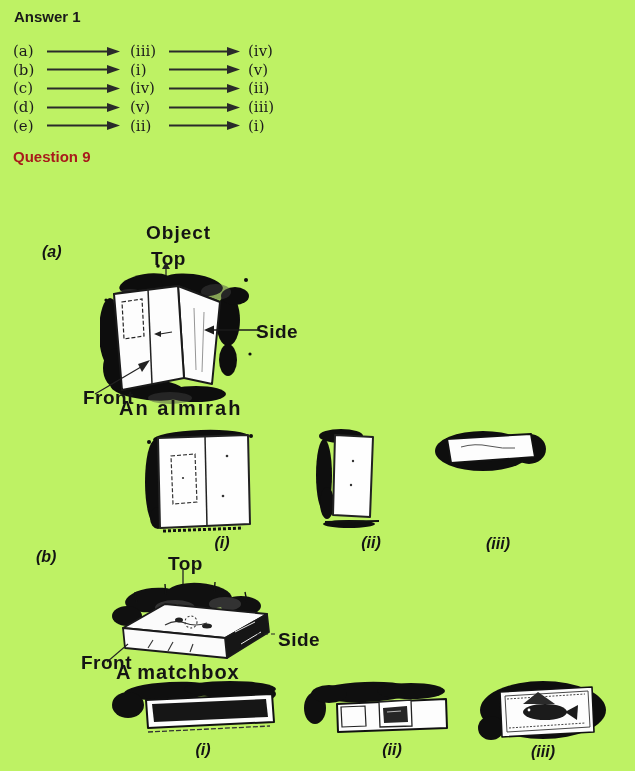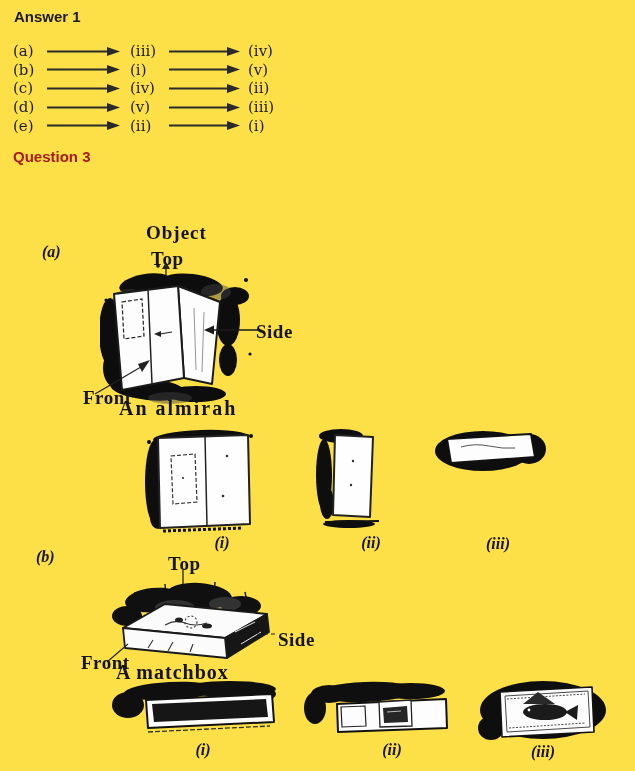--- a/index.html
+++ b/index.html
@@ -1,33 +1,33 @@
 <!DOCTYPE html>
 <html><head>
 <meta charset="utf-8">
 <style>
   html,body{margin:0;padding:0;background:#fff;}
-  .page{position:relative;width:635px;height:771px;background:#fde047;overflow:hidden;
+  .page{position:relative;width:635px;height:771px;background:#bef264;overflow:hidden;
         font-family:"Liberation Sans",sans-serif;color:#111;}
   .abs{position:absolute;}
   
   .answer-title{left:14px;top:8px;font-size:15px;font-weight:bold;color:#1a1a1a;}
   
   .match-block{left:13px;top:42px;}
   .m-row{display:flex;align-items:center;height:18.6px;
          font-family:"DejaVu Serif",serif;font-size:15px;color:#1c1c1c;}
   .m-c1{width:33px;}
   .m-c2{width:38px;margin-left:10px;}
   .m-c3{margin-left:8px;}
   .m-arrow{display:block;}
   
   .q-title{left:13px;top:148px;font-size:15px;font-weight:bold;color:#a81b1b;}
   .q-body{left:13px;top:177px;width:606px;font-size:14.5px;line-height:21px;color:#c64545;}
   
-  .ser{font-family:Liberation Serif, serif;font-weight:700;color:#141414;}
+  .ser{font-family:Liberation Sans, sans-serif;font-weight:700;color:#141414;}
   .obj-h{left:146px;top:222px;font-size:19px;letter-spacing:1px;}
   .it{font-style:italic;}
   .sec-label{font-size:16px;}
   .sm{font-size:19px;letter-spacing:.5px;}
   .cap-a{left:119px;top:397px;font-size:20px;letter-spacing:2px;}
   .cap-b{left:116px;top:661px;font-size:20px;letter-spacing:1px;}
   .view-label{font-size:16px;transform:translateX(-50%);}
   svg{display:block;}
 </style>
 </head>
@@ -99,21 +99,21 @@
         </svg>
       <span class="m-c2">(ii)</span>
       <svg class="m-arrow" width="72" height="11" viewBox="0 0 72 11">
           <line x1="1" y1="5.5" x2="60" y2="5.5" stroke="#2a2a2a" stroke-width="2"></line>
           <polygon points="59,1 72,5.5 59,10" fill="#2a2a2a"></polygon>
         </svg>
       <span class="m-c3">(i)</span>
     </div>
   </div>
 
-  <div class="abs q-title">Question 3</div>
+  <div class="abs q-title">Question 9</div>
 
   <div class="abs ser obj-h">Object</div>
   <div class="abs ser it sec-label" style="left:42px;top:243px;">(a)</div>
   <div class="abs ser sm" style="left:151px;top:248px;">Top</div>
 
   <svg class="abs" style="left:160px;top:262px;" width="12" height="22" viewBox="0 0 12 22">
     <line x1="6" y1="4" x2="6" y2="22" stroke="#222" stroke-width="1.3"></line>
     <polygon points="2,7 6,0 10,7" fill="#222"></polygon>
   </svg>
 

